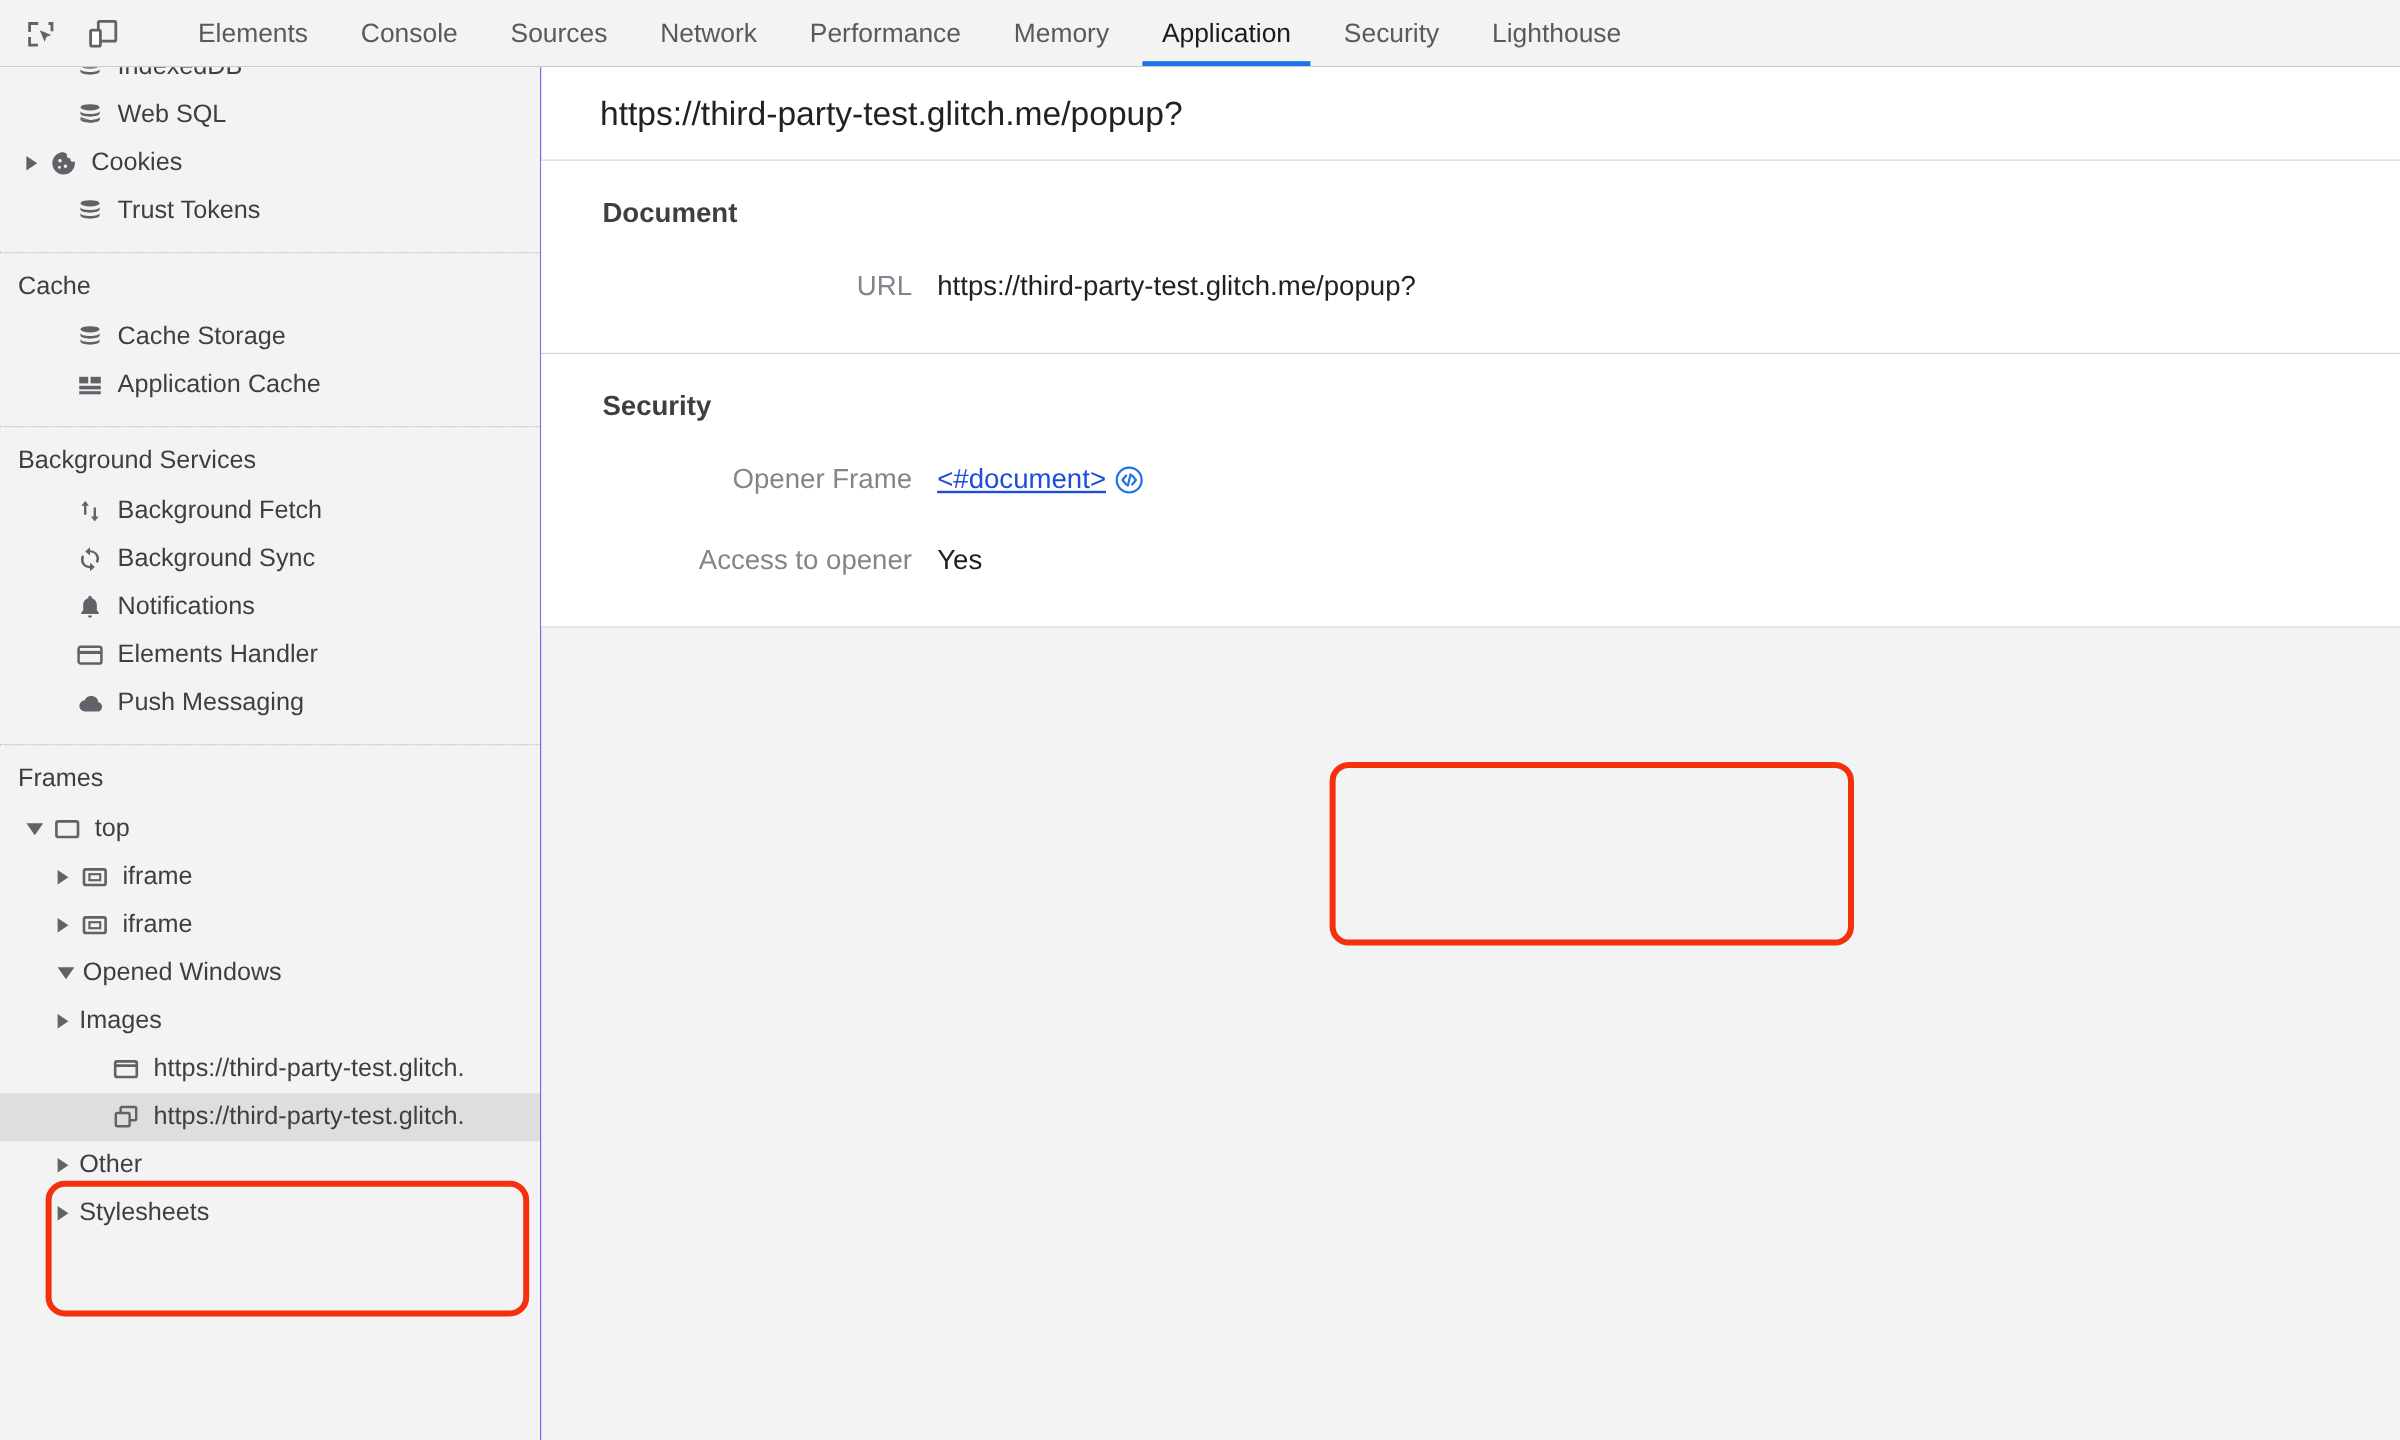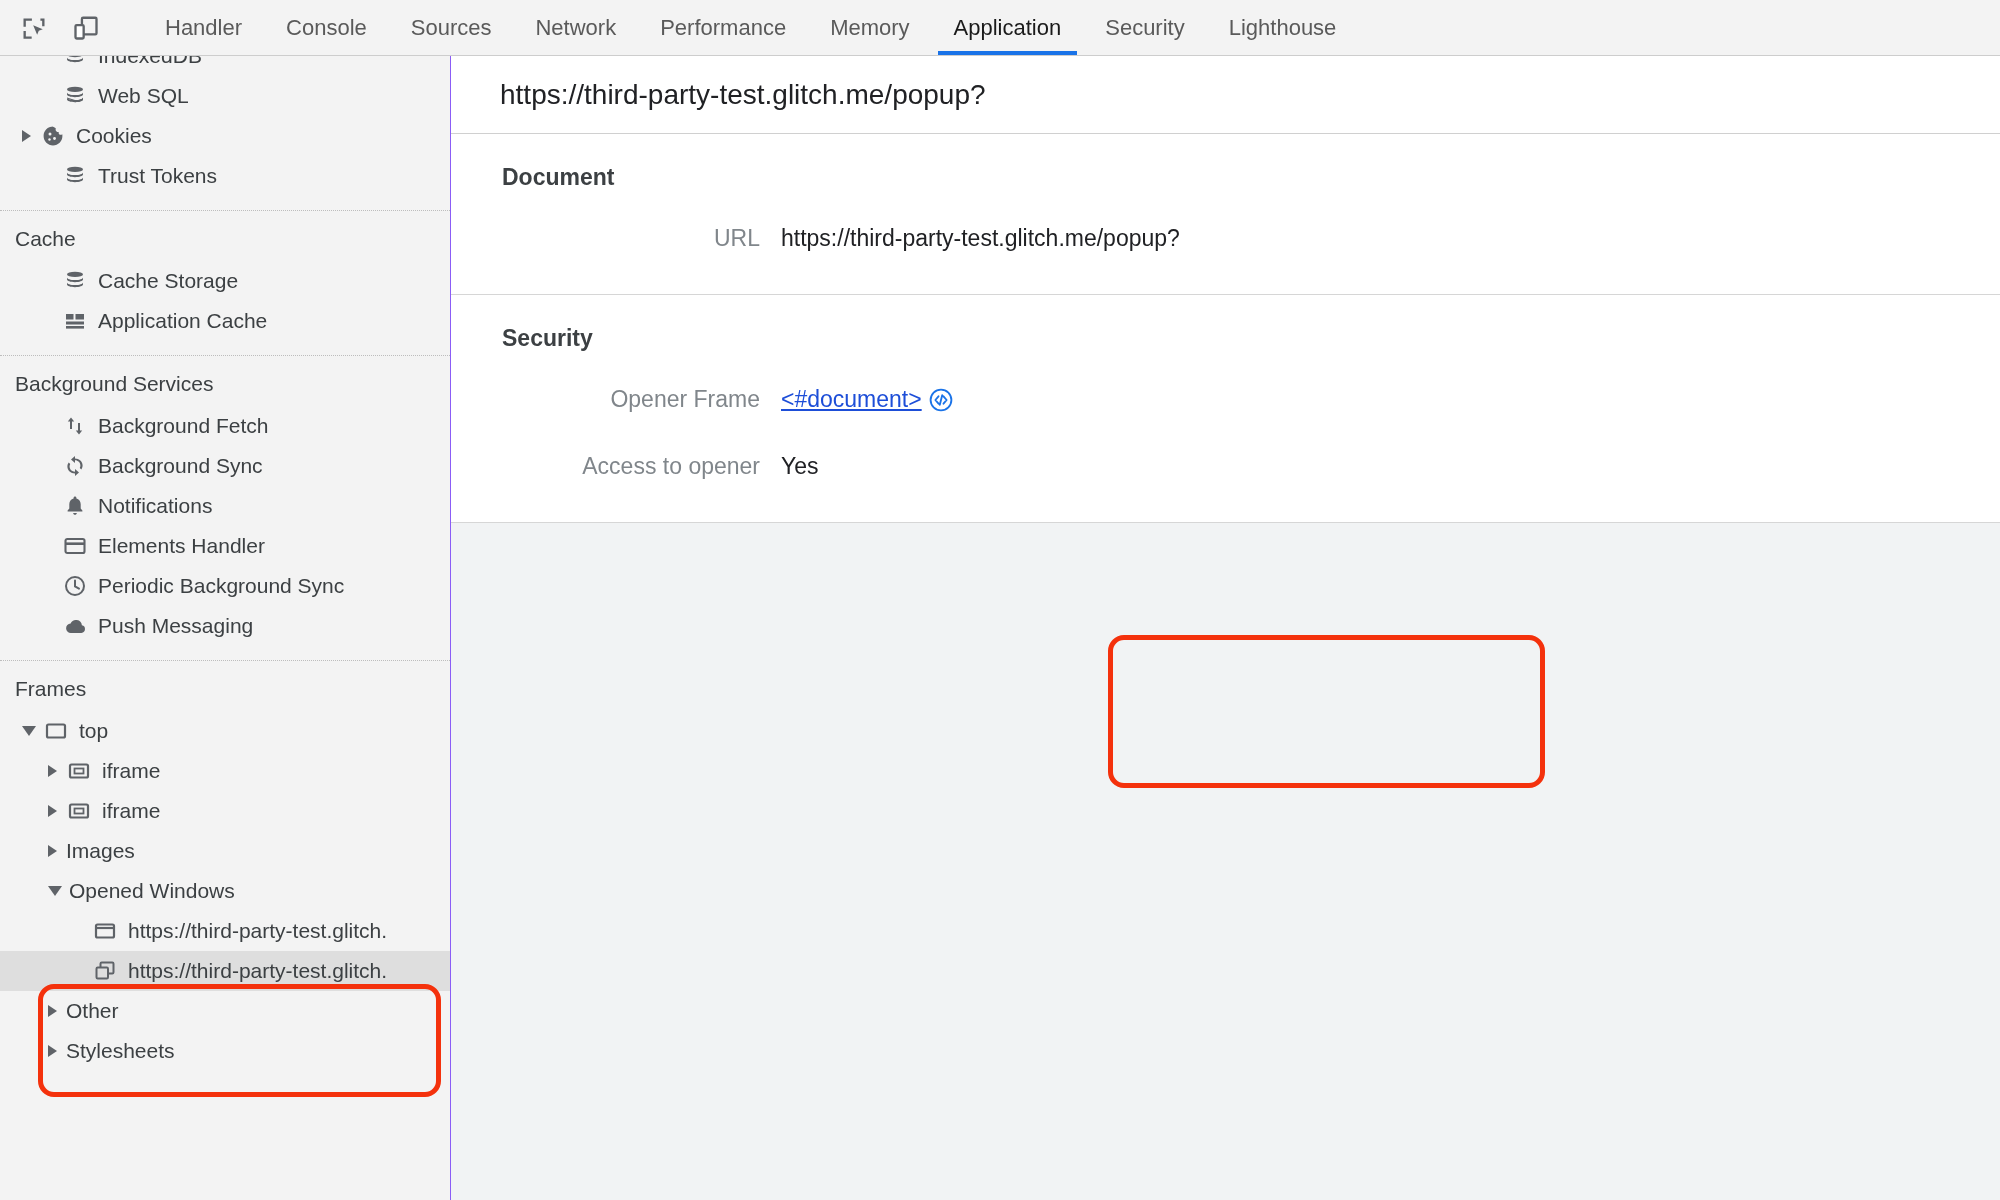--- a/index.html
+++ b/index.html
@@ -227,21 +227,21 @@
       <div class="tb-btn">
         <svg width="28" height="28" viewBox="0 0 24 24">
           <rect x="8.5" y="3.2" width="12.5" height="14.2" rx="1" fill="none" stroke="#5f6368" stroke-width="2"></rect>
           <rect x="3" y="9.5" width="7" height="11.5" rx="1" fill="#ffffff" stroke="#5f6368" stroke-width="2"></rect>
         </svg>
       </div>
       <div class="tb-sep"></div>
     </div>
     <div class="tabs">
       <div class="tab">
-          <span>Handler</span>
+          <span>Elements</span>
         </div>
       <div class="tab">
           <span>Console</span>
         </div>
       <div class="tab">
           <span>Sources</span>
         </div>
       <div class="tab">
           <span>Network</span>
         </div>
@@ -387,30 +387,20 @@
           <span class="tri spacer"></span>
           <span class="sb-ico">
             <svg width="24" height="24" viewBox="0 0 24 24">
                 <rect x="2.5" y="5" width="19" height="14" rx="1.8" fill="none" stroke="#5f6368" stroke-width="2.1"></rect>
                 <rect x="2.5" y="8.4" width="19" height="2.6" fill="#5f6368"></rect>
               </svg>
           </span>
           <span class="sb-label">Elements Handler</span>
         </div>
 
-        <div class="sb-item indent1">
-          <span class="tri spacer"></span>
-          <span class="sb-ico">
-            <svg width="24" height="24" viewBox="0 0 24 24">
-                <circle cx="12" cy="12" r="9" fill="none" stroke="#5f6368" stroke-width="2"></circle>
-                <path d="M12 6.6v5.8l4 2.2" fill="none" stroke="#5f6368" stroke-width="2" stroke-linecap="round"></path>
-              </svg>
-          </span>
-          <span class="sb-label">Periodic Background Sync</span>
-        </div>
 
         <div class="sb-item indent1">
           <span class="tri spacer"></span>
           <span class="sb-ico">
             <svg width="24" height="24" viewBox="0 0 24 24">
                 <path d="M18.9 11.3A5.9 5.9 0 0 0 7.6 9.6 4.7 4.7 0 0 0 8 19h10.4a3.9 3.9 0 0 0 .5-7.7z" fill="#5f6368"></path>
               </svg>
           </span>
           <span class="sb-label">Push Messaging</span>
         </div>
@@ -444,30 +434,30 @@
 
         <div class="sb-item" style="padding-left:48px;">
           <span class="tri"></span>
           <span class="sb-ico">
             <svg width="24" height="24" viewBox="0 0 24 24">
                 <rect x="3" y="5.5" width="18" height="13" rx="1.5" fill="none" stroke="#5f6368" stroke-width="2.2"></rect>
                 <rect x="7.5" y="9.5" width="9" height="5" fill="none" stroke="#5f6368" stroke-width="1.8"></rect>
               </svg>
           </span>
           <span class="sb-label">iframe</span>
+        </div>
+
+        <div class="sb-item" style="padding-left:48px;">
+          <span class="tri open"></span>
+          <span class="sb-label">Opened Windows</span>
         </div>
 
         <div class="sb-item" style="padding-left:48px;">
           <span class="tri"></span>
           <span class="sb-label">Images</span>
-        </div>
-
-        <div class="sb-item" style="padding-left:48px;">
-          <span class="tri open"></span>
-          <span class="sb-label">Opened Windows</span>
         </div>
 
         <div class="sb-item" style="padding-left:92px;">
           <span class="sb-ico">
             <svg width="24" height="24" viewBox="0 0 24 24">
                 <rect x="3" y="5.5" width="18" height="13" rx="1.5" fill="none" stroke="#5f6368" stroke-width="2.2"></rect>
                 <path d="M3 9h18" stroke="#5f6368" stroke-width="2.2"></path>
               </svg>
           </span>
           <span class="sb-label">https://third-party-test.glitch.</span>

